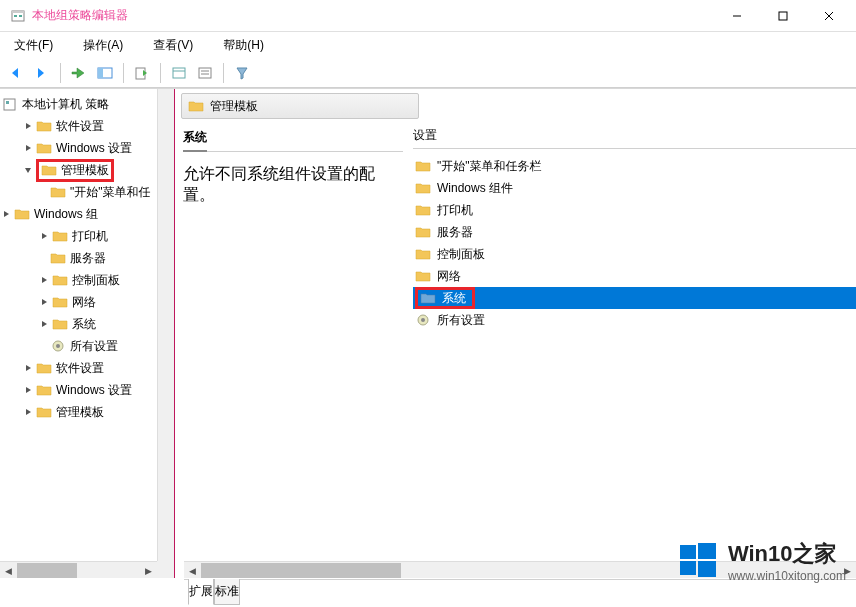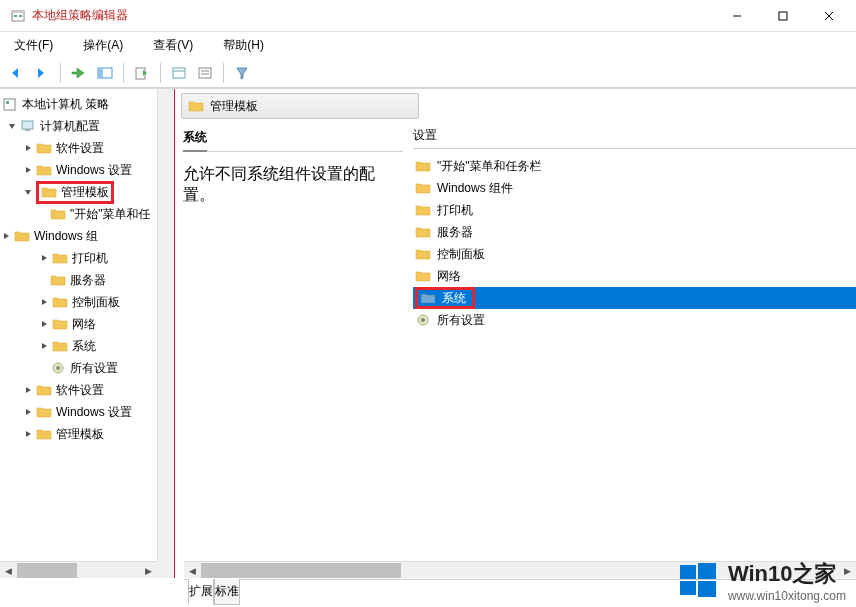--- a/index.html
+++ b/index.html
@@ -1,20 +1,20 @@
 <!DOCTYPE html>
 <html><head>
   <meta charset="utf-8">
   <style>
     * { margin: 0; padding: 0; box-sizing: border-box; font-family: "Microsoft YaHei", "Segoe UI", sans-serif; }
     body { width: 856px; height: 607px; background: #fff; position: relative; overflow: hidden; }
     
     .titlebar { height: 32px; display: flex; align-items: center; padding: 0 4px; border-bottom: 1px solid #e0e0e0; }
     .titlebar-icon { width: 16px; height: 16px; margin: 0 6px; }
-    .titlebar-title { font-size: 12px; flex: 1; color: #b91c1c; }
+    .titlebar-title { font-size: 12px; flex: 1; color: #ec4899; }
     .window-controls { display: flex; }
     .window-btn { width: 46px; height: 30px; display: flex; align-items: center; justify-content: center; cursor: pointer; }
     
     .menubar { height: 26px; display: flex; align-items: center; padding: 0 6px; gap: 14px; }
     .menu-item { padding: 3px 8px; font-size: 12px; cursor: pointer; }
     
     .toolbar { height: 30px; display: flex; align-items: center; padding: 0 4px; gap: 2px; border-bottom: 1px solid #d0d0d0; }
     .tool-btn { width: 24px; height: 24px; display: flex; align-items: center; justify-content: center; cursor: pointer; border: 1px solid transparent; }
     .tool-sep { width: 1px; height: 20px; background: #ccc; margin: 0 4px; }
     
@@ -52,21 +52,21 @@
     .red-box { border: 3px solid #e8252c; display: inline-flex; align-items: center; height: 22px; padding: 0 6px 0 2px; }
     
     .right-scrollbar-h { position: absolute; bottom: 29px; left: 184px; right: 0; height: 17px; background: #f0f0f0; border-top: 1px solid #ddd; }
     .right-scrollbar-h .thumb { position: absolute; left: 17px; width: 200px; height: 15px; top: 1px; background: #c0c0c0; }
     .right-scrollbar-h .arrow { position: absolute; width: 17px; height: 17px; top: 0; display: flex; align-items: center; justify-content: center; font-size: 9px; color: #555; }
     
     .tabs-bar { position: absolute; bottom: 0; left: 184px; right: 0; height: 28px; display: flex; align-items: flex-start; border-top: 1px solid #d0d0d0; background: #fff; padding-left: 4px; }
     .tab { padding: 4px 0; font-size: 12px; border: 1px solid #c0c0c0; border-top: none; background: #f5f5f5; cursor: pointer; margin-top: -1px; }
     .tab.active { background: #fff; border-bottom: 1px solid #fff; }
     
-    .watermark { position: absolute; right: 10px; bottom: 4px; display: flex; align-items: center; gap: 10px; }
+    .watermark { position: absolute; right: 10px; bottom: 24px; display: flex; align-items: center; gap: 10px; }
     .win-logo { width: 40px; height: 40px; }
     .brand { display: flex; flex-direction: column; }
     .brand-title { font-size: 22px; font-weight: 600; color: #222; }
     .brand-url { font-size: 12px; color: #666; }
     
     .folder-svg { fill: #f3c659; stroke: #d4a429; stroke-width: 0.5; }
     .folder-svg-blue { fill: #6fa8d8; stroke: #4a7ba8; stroke-width: 0.5; }
   </style>
 </head>
 <body>
@@ -163,32 +163,20 @@
 <div class="content-area">
 
   <div class="tree-panel">
     <div class="tree-item" style="padding-left:2px">
       <span style="width:16px;height:14px;margin-right:4px"><svg width="16" height="14">
             <rect x="2" y="2" width="11" height="11" fill="#fff" stroke="#888"></rect>
             <rect x="4" y="4" width="3" height="3" fill="#6aa"></rect>
           </svg></span>
       <span class="tree-label">本地计算机 策略</span>
     </div>
-    <div class="tree-item" style="padding-left:6px">
-      <span class="toggle">
-          <svg width="10" height="10">
-            <path d="M2 3 L8 3 L5 8 Z" fill="#555"></path>
-          </svg>
-        </span>
-      <span style="width:16px;height:14px;margin-right:4px"><svg width="16" height="14">
-            <rect x="2" y="2" width="11" height="8" fill="#dceaf5" stroke="#7aa"></rect>
-            <rect x="5" y="10" width="5" height="2" fill="#aaa"></rect>
-          </svg></span>
-      <span class="tree-label">计算机配置</span>
-    </div>
     <div class="tree-item" style="padding-left:22px">
       <span class="toggle">
           <svg width="10" height="10">
             <path d="M3 2 L3 8 L8 5 Z" fill="#555"></path>
           </svg>
         </span>
       <span class="folder-icon"><svg width="16" height="14">
             <path class="folder-svg" d="M1 3h5l1 1h8v8H1z"></path>
           </svg></span>
       <span class="tree-label">软件设置</span>

